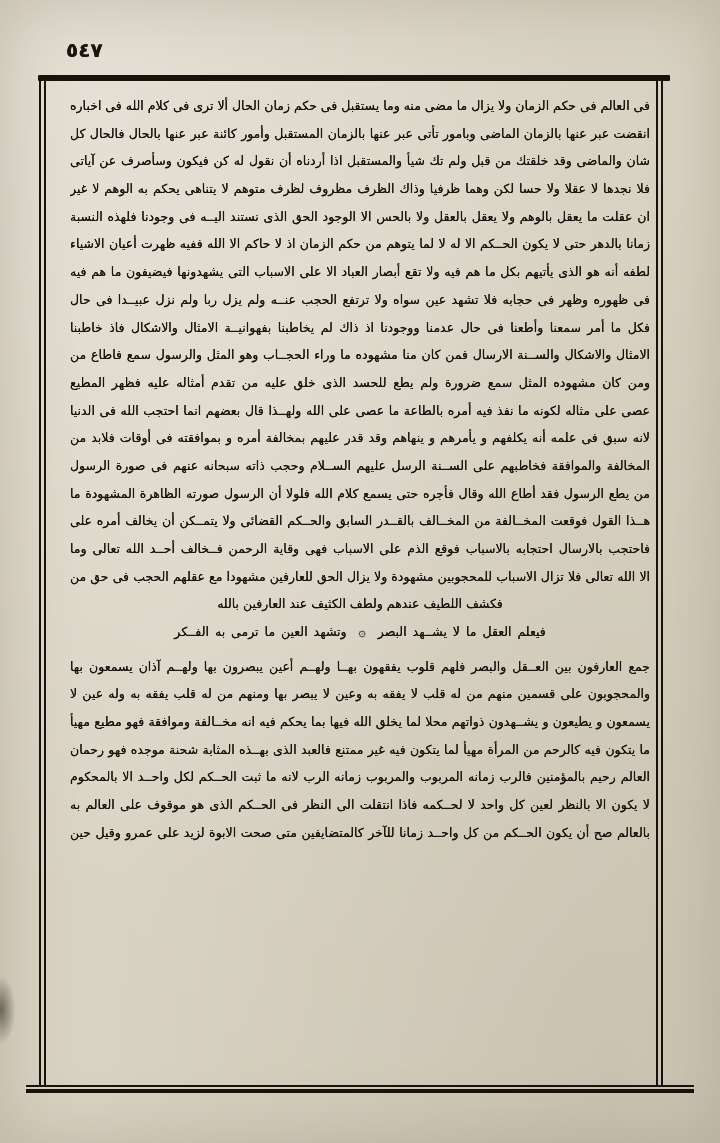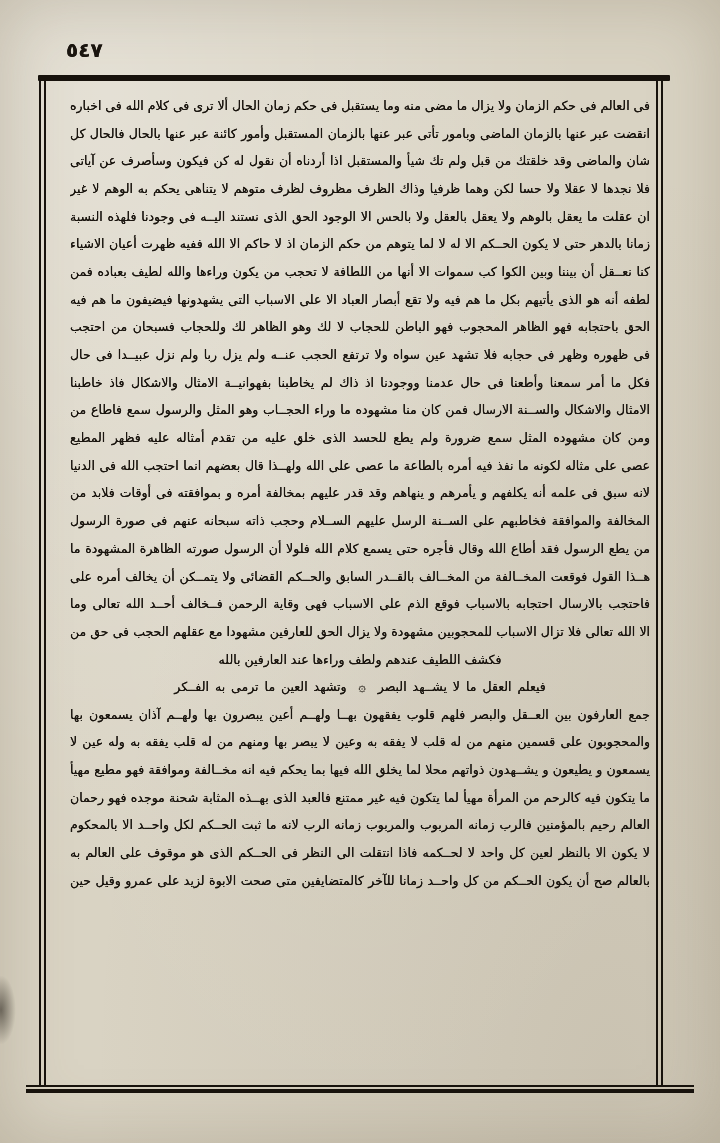--- a/index.html
+++ b/index.html
@@ -35,21 +35,21 @@
     direction:rtl;
     font-size:12.5px;line-height:27.6px;letter-spacing:-0.2px;
     text-shadow:0 0 .45px #1a150f;
   }
   .tline{
     text-align:justify;text-align-last:justify;-moz-text-align-last:justify;
     max-height:27.7px;overflow:hidden;
   }
   .center{text-align:center;text-align-last:center;-moz-text-align-last:center;}
   .verse{word-spacing:2px;}
-  .para2{}
+  .para2{margin-top:7px;}
 </style>
 </head>
 <body>
 
 <div class="page">
   <div class="smudge"></div>
 
   <div class="page-number">٥٤٧</div>
 
   <div class="rule-top"></div>
@@ -63,36 +63,34 @@
   </div>
 
   <div class="text-area">
     <div>
         <div class="tline">فى العالم فى حكم الزمان ولا يزال ما مضى منه وما يستقبل فى حكم زمان الحال ألا ترى فى كلام الله فى اخباره اياما بامور قد</div>
         <div class="tline">انقضت عبر عنها بالزمان الماضى وبامور تأتى عبر عنها بالزمان المستقبل وأمور كائنة عبر عنها بالحال فالحال كل يوم هو فى</div>
         <div class="tline">شان والماضى وقد خلقتك من قبل ولم تك شيأ والمستقبل اذا أردناه أن نقول له كن فيكون وسأصرف عن آياتى الذين</div>
         <div class="tline">فلا نجدها لا عقلا ولا حسا لكن وهما ظرفيا وذاك الظرف مظروف لظرف متوهم لا يتناهى يحكم به الوهم لا غير فاعلم</div>
         <div class="tline">ان عقلت ما يعقل بالوهم ولا يعقل بالعقل ولا بالحس الا الوجود الحق الذى نستند اليــه فى وجودنا فلهذه النسبة تسمى</div>
         <div class="tline">زمانا بالدهر حتى لا يكون الحــكم الا له لا لما يتوهم من حكم الزمان اذ لا حاكم الا الله ففيه ظهرت أعيان الاشياء باحكامه</div>
-        <div class="tline">كنا نعــقل أن بيننا وبين الكوا كب سموات الا أنها من اللطافة لا تحجب من يكون وراءها والله لطيف بعباده فمن</div>
         <div class="tline">لطفه أنه هو الذى يأتيهم بكل ما هم فيه ولا تقع أبصار العباد الا على الاسباب التى يشهدونها فيضيفون ما هم فيه اليها فظهر</div>
-        <div class="tline">الحق باحتجابه فهو الظاهر المحجوب فهو الباطن للحجاب لا لك وهو الظاهر لك وللحجاب فسبحان من احتجب</div>
         <div class="tline">فى ظهوره وظهر فى حجابه فلا تشهد عين سواه ولا ترتفع الحجب عنــه ولم يزل ربا ولم نزل عبيــدا فى حال عدمنا ووجودنا</div>
         <div class="tline">فكل ما أمر سمعنا وأطعنا فى حال عدمنا ووجودنا اذ ذاك لم يخاطبنا بفهوانيــة الامثال والاشكال فاذ خاطبنا بفهوانية</div>
         <div class="tline">الامثال والاشكال والســنة الارسال فمن كان منا مشهوده ما وراء الحجــاب وهو المثل والرسول سمع فاطاع من حينه</div>
         <div class="tline">ومن كان مشهوده المثل سمع ضرورة ولم يطع للحسد الذى خلق عليه من تقدم أمثاله عليه فظهر المطيع والعاصى أى</div>
         <div class="tline">عصى على مثاله لكونه ما نفذ فيه أمره بالطاعة ما عصى على الله ولهــذا قال بعضهم انما احتجب الله فى الدنيا عن عباده</div>
         <div class="tline">لانه سبق فى علمه أنه يكلفهم و يأمرهم و ينهاهم وقد قدر عليهم بمخالفة أمره و بموافقته فى أوقات فلابد من ظهور</div>
         <div class="tline">المخالفة والموافقة فخاطبهم على الســنة الرسل عليهم الســلام وحجب ذاته سبحانه عنهم فى صورة الرسول وذلك لانه قال</div>
         <div class="tline">من يطع الرسول فقد أطاع الله وقال فأجره حتى يسمع كلام الله فلولا أن الرسول صورته الظاهرة المشهودة ما صح</div>
         <div class="tline">هــذا القول فوقعت المخــالفة من المخــالف بالقــدر السابق والحــكم القضائى ولا يتمــكن أن يخالف أمره على الكشف</div>
         <div class="tline">فاحتجب بالارسال احتجابه بالاسباب فوقع الذم على الاسباب فهى وقاية الرحمن فــخالف أحــد الله تعالى وما خولف</div>
         <div class="tline">الا الله تعالى فلا تزال الاسباب للمحجوبين مشهودة ولا يزال الحق للعارفين مشهودا مع عقلهم الحجب فى حق من حجبته</div>
       </div>
-    <div class="tline center">فكشف اللطيف عندهم ولطف وراءها عند العارفين بالله</div>
+    <div class="tline center">فكشف اللطيف عندهم ولطف الكثيف عند العارفين بالله</div>
     <div class="tline center verse">فيعلم العقل ما لا يشــهد البصر ‏ ۞ ‏ وتشهد العين ما ترمى به الفــكر</div>
     <div class="para2">
         <div class="tline">جمع العارفون بين العــقل والبصر فلهم قلوب يفقهون بهــا ولهــم أعين يبصرون بها ولهــم آذان يسمعون بها</div>
         <div class="tline">والمحجوبون على قسمين منهم من له قلب لا يفقه به وعين لا يبصر بها ومنهم من له قلب يفقه به وله عين لا يبصر بها وهم</div>
         <div class="tline">يسمعون و يطيعون و يشــهدون ذواتهم محلا لما يخلق الله فيها بما يحكم فيه انه مخــالفة وموافقة فهو مطيع مهيأ لقبول</div>
         <div class="tline">ما يتكون فيه كالرحم من المرأة مهيأ لما يتكون فيه غير ممتنع فالعبد الذى بهــذه المثابة شحنة موجده فهو رحمان فى</div>
         <div class="tline">العالم رحيم بالمؤمنين فالرب زمانه المربوب والمربوب زمانه الرب لانه ما ثبت الحــكم لكل واحــد الا بالمحكوم عليــه</div>
         <div class="tline">لا يكون الا بالنظر لعين كل واحد لا لحــكمه فاذا انتقلت الى النظر فى الحــكم الذى هو موقوف على العالم به وعلى الحق</div>
         <div class="tline">بالعالم صح أن يكون الحــكم من كل واحــد زمانا للآخر كالمتضايفين متى صحت الابوة لزيد على عمرو وقيل حين صحت</div>
       </div>

